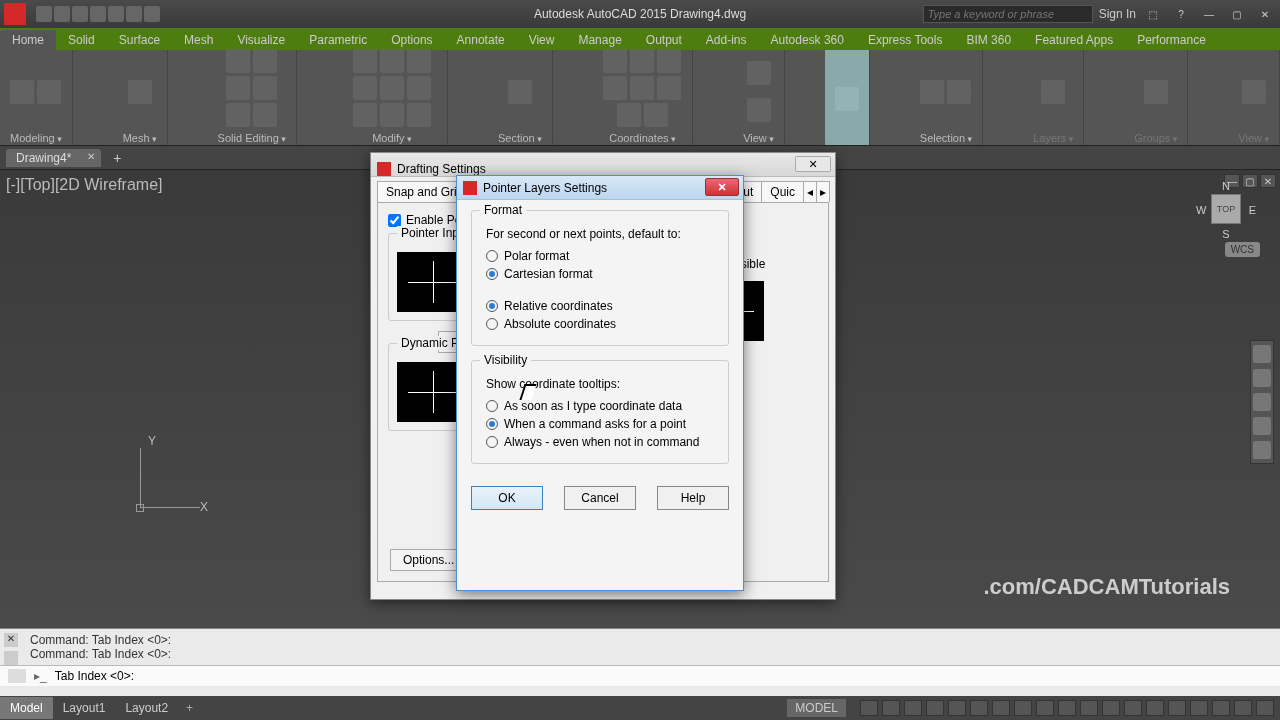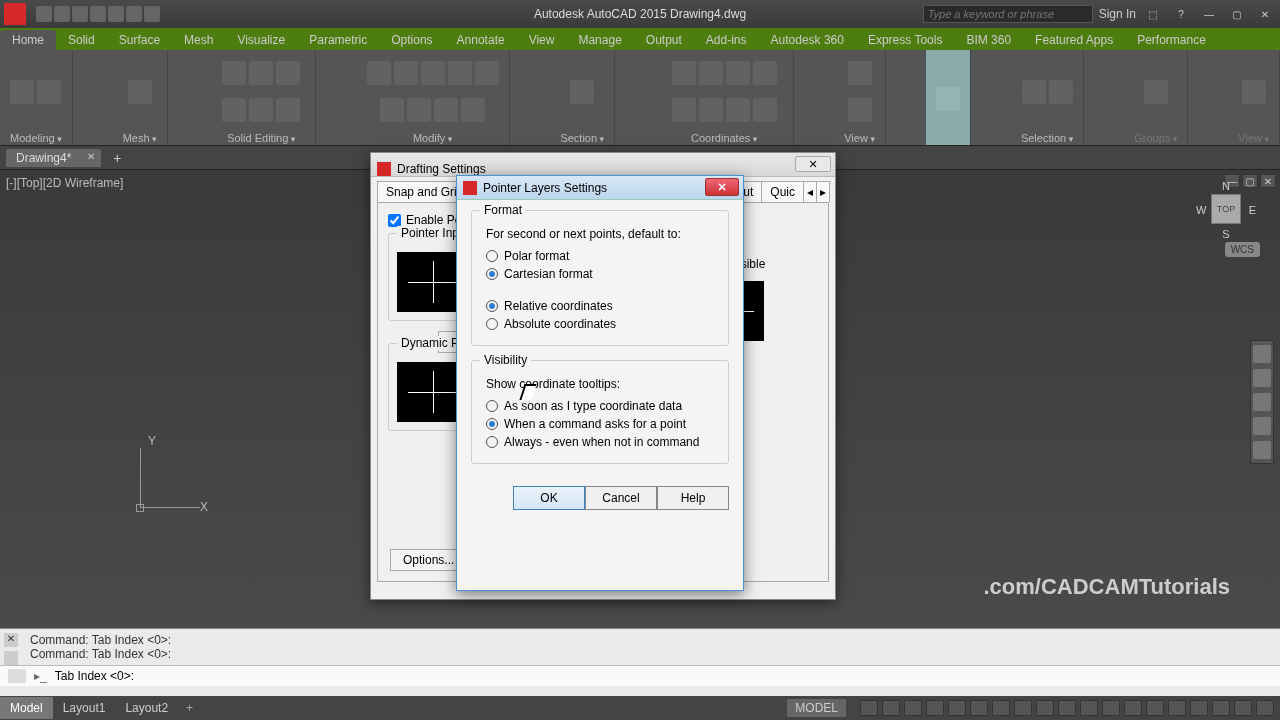--- a/index.html
+++ b/index.html
@@ -25,21 +25,21 @@
 .ribbon-panel .big { width:40px; height:40px; }
 .ribbon-panel .lbl { font-size:11px; color:#bbb; padding:1px 4px; white-space:nowrap; }
 .ribbon-panel .lbl::after { content:" ▾"; font-size:9px; }
 
 .doc-tabs { height:24px; background:#444; display:flex; align-items:center; padding-left:6px; border-bottom:1px solid #222; }
 .doc-tab { background:#666; padding:2px 30px 2px 10px; font-size:12px; color:#ddd; border-top-left-radius:3px; border-top-right-radius:3px; position:relative; margin-right:4px; }
 .doc-tab .close { position:absolute; right:6px; top:2px; color:#ccc; font-size:10px; }
 .plus-tab { color:#ccc; padding:0 8px; font-size:14px; }
 
 .canvas-area { position:absolute; top:170px; left:0; right:0; bottom:92px; background:linear-gradient(#3a3a3a,#4a4a4a); }
-.viewport-label { position:absolute; top:6px; left:6px; color:#bbb; font-size:12px; }
+.viewport-label { position:absolute; top:6px; left:6px; color:#bbb; font-size:16px; }
 .ucs { position:absolute; bottom:120px; left:140px; }
 .ucs .y { position:absolute; bottom:0; left:0; width:1px; height:60px; background:#999; }
 .ucs .x { position:absolute; bottom:0; left:0; width:60px; height:1px; background:#999; }
 .ucs .sq { position:absolute; bottom:-4px; left:-4px; width:8px; height:8px; border:1px solid #999; }
 .ucs-label-y { position:absolute; bottom:60px; left:8px; color:#bbb; font-size:12px; }
 .ucs-label-x { position:absolute; bottom:-6px; left:60px; color:#bbb; font-size:12px; }
 
 .viewcube { position:absolute; top:12px; right:26px; width:56px; height:56px; }
 .viewcube .cube { width:30px; height:30px; background:#aaa; border:1px solid #777; margin:12px auto; display:flex; align-items:center; justify-content:center; font-size:9px; color:#444; }
 .viewcube .n { position:absolute; top:-2px; left:50%; transform:translateX(-50%); color:#ccc; font-size:11px; }
@@ -92,21 +92,21 @@
 .pointer-title { height:24px; background:linear-gradient(#d9e8f7,#bcd6ef); border-bottom:1px solid #9cb; display:flex; align-items:center; font-size:12px; padding:0 6px; position:relative; }
 .pointer-title .ico { width:14px; height:14px; background:#d62828; margin-right:6px; }
 .pointer-title .xbtn { position:absolute; right:4px; top:2px; width:34px; height:18px; background:linear-gradient(#e67,#c33); border:1px solid #933; border-radius:2px; display:flex; align-items:center; justify-content:center; color:#fff; font-size:11px; font-weight:bold; }
 .pointer-body { padding:10px 14px; font-size:12px; }
 .field-group { border:1px solid #ccc; border-radius:3px; padding:14px 10px 10px; position:relative; margin-bottom:14px; }
 .field-group .glabel { position:absolute; top:-8px; left:8px; background:#f4f4f4; padding:0 4px; }
 .radio-row { display:flex; align-items:center; gap:6px; margin:4px 0; padding-left:4px; }
 .radio { width:12px; height:12px; border-radius:50%; border:1px solid #555; display:inline-flex; align-items:center; justify-content:center; }
 .radio.sel::after { content:""; width:6px; height:6px; background:#2b7cd3; border-radius:50%; }
 .subtext { margin:2px 0 8px 4px; }
-.dlg-buttons { display:flex; justify-content:flex-end; padding:8px 0; }
+.dlg-buttons { display:flex; justify-content:space-between; padding:8px 0; }
 .dlg-buttons button { width:72px; height:24px; border:1px solid #888; background:#f0f0f0; font-size:12px; }
 .dlg-buttons button.primary { border:1px solid #3b82c4; background:linear-gradient(#eaf3fb,#d3e6f6); }
 
 .watermark { position:absolute; right:50px; bottom:120px; color:#eee; font-size:22px; font-weight:bold; opacity:.8; z-index:3; }
 .cursor { position:absolute; left:522px; top:384px; width:14px; height:18px; z-index:40; pointer-events:none; }
 .cursor::before { content:""; position:absolute; left:0; top:0; border-left:2px solid #000; border-top:2px solid #000; width:10px; height:14px; transform:skewX(-18deg); background:#fff; }
 </style>
 </head>
 <body>
 
@@ -227,20 +227,26 @@
       <div class="icons">
         <span class="big"></span>
         <span class="big"></span>
       </div>
       <div class="lbl">Selection</div>
     </div>
   <div class="ribbon-panel">
       <div class="icons">
         <span class="big"></span>
       </div>
+      <div class="lbl" style="color:#777">Layers</div>
+    </div>
+  <div class="ribbon-panel">
+      <div class="icons">
+        <span class="big"></span>
+      </div>
       <div class="lbl" style="color:#777">Groups</div>
     </div>
   <div class="ribbon-panel">
       <div class="icons">
         <span class="big"></span>
       </div>
       <div class="lbl" style="color:#777">View</div>
     </div>
 </div>
 

